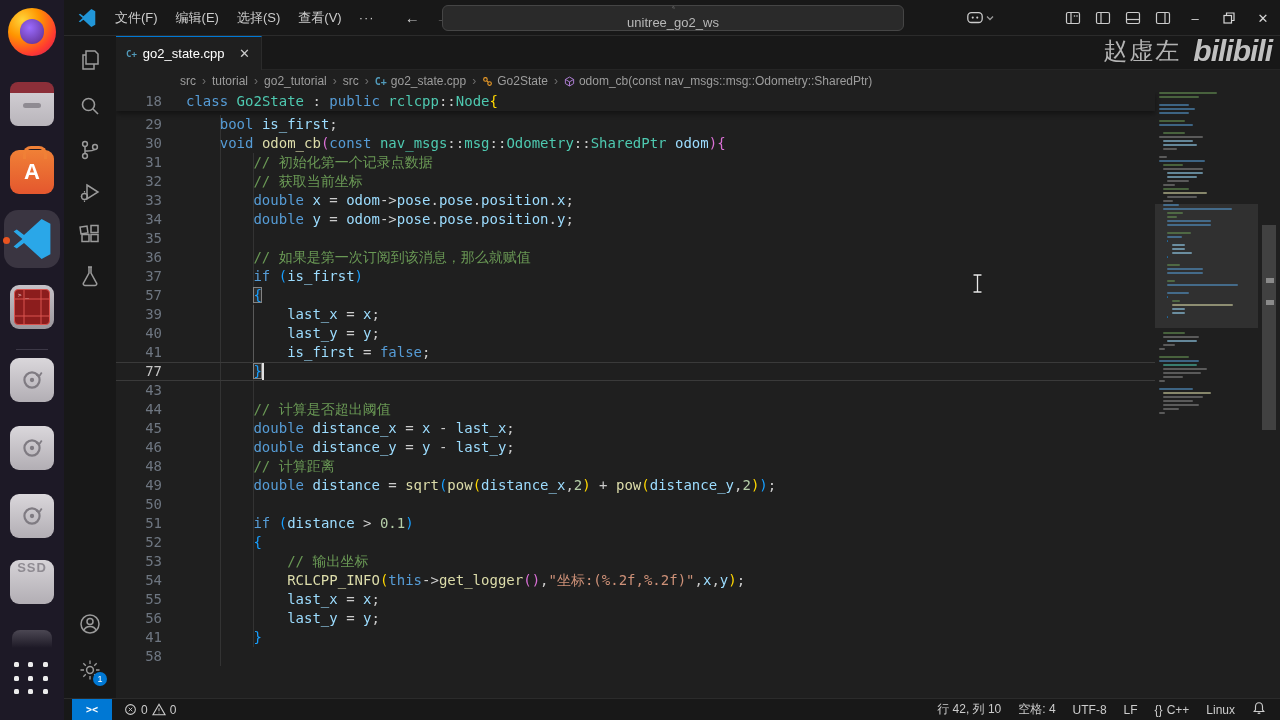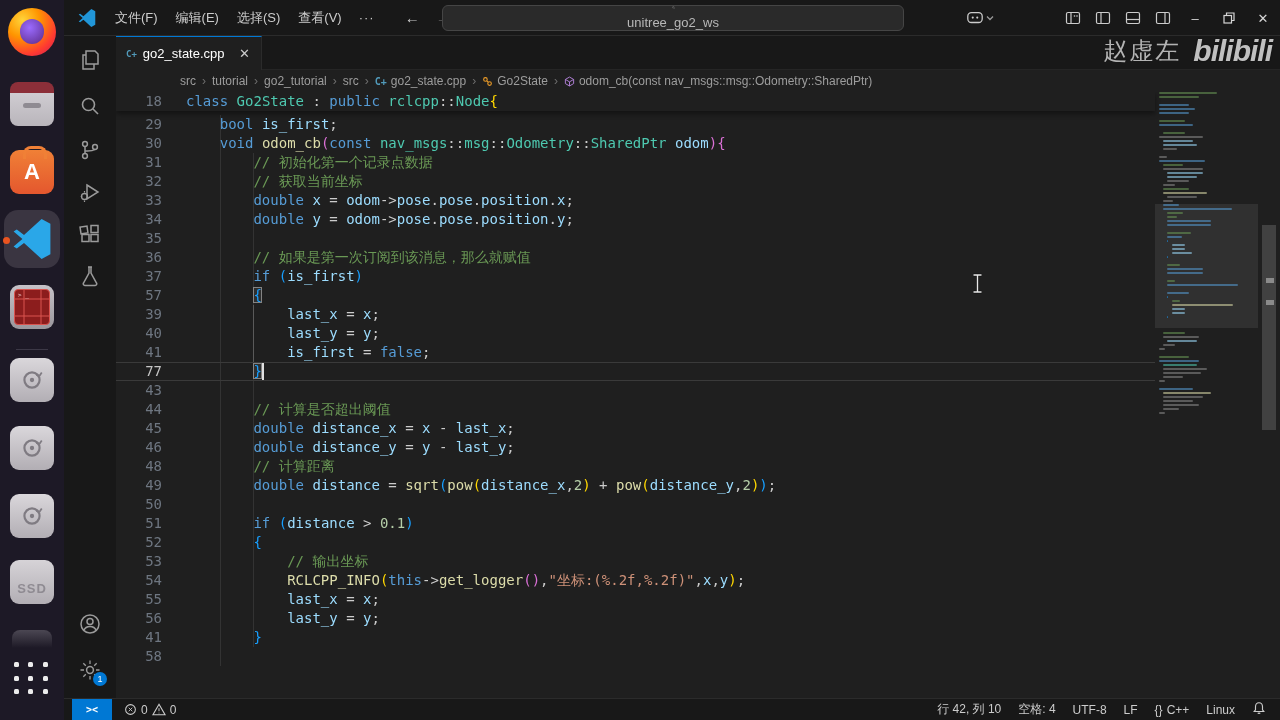--- a/index.html
+++ b/index.html
@@ -23,21 +23,21 @@
   .vsc-active { left:4px; width:56px; height:58px; border-radius:14px; background:#3a3541;
     display:flex; align-items:center; justify-content:center; }
   .vsc-dot { position:absolute; left:3px; top:237px; width:7px; height:7px; border-radius:50%; background:#e95420; z-index:31; }
   .term { background:linear-gradient(#c6c2c8,#9a969c); padding:4px; }
   .term-inner { width:100%; height:100%; border-radius:4px; background:#8c1d1d;
     background-image:linear-gradient(#d9534f 1px,transparent 1px),linear-gradient(90deg,#d9534f 1px,transparent 1px);
     background-size:50% 50%; background-position:center center; border:1px solid #d9534f; position:relative; }
   .term-inner:before { content:"> _"; position:absolute; left:3px; top:1px; color:#f4d6d6; font-size:6px;
     font-family:"DejaVu Sans Mono",monospace; }
   .disc { background:linear-gradient(#dad7db,#b2aeb4); display:flex; align-items:center; justify-content:center; }
-  .ssd { background:linear-gradient(#d6d3d7,#b2aeb4); display:flex; align-items:flex-end; justify-content:center;
+  .ssd { background:linear-gradient(#d6d3d7,#b2aeb4); display:flex; align-items:flex-start; justify-content:center;
     color:#8f8b92; font-weight:bold; font-size:13px; letter-spacing:1px; padding-bottom:8px; }
   .fade-ic { left:12px; width:40px; height:18px; border-radius:8px 8px 0 0;
     background:linear-gradient(#6a6670,rgba(60,56,66,0)); opacity:.6; }
   .grid9 { left:14px; width:36px; height:34px; display:grid; grid-template-columns:repeat(3,1fr); gap:7px; }
   .grid9 i { width:5px; height:5px; border-radius:1.5px; background:#ececec; }
   .dock-sep { position:absolute; left:16px; top:349px; width:32px; height:1px; background:#3c3846; }
 
   
   .vscode { position:absolute; left:64px; top:0; width:1216px; height:720px; background:#1f1f1f; }
 

